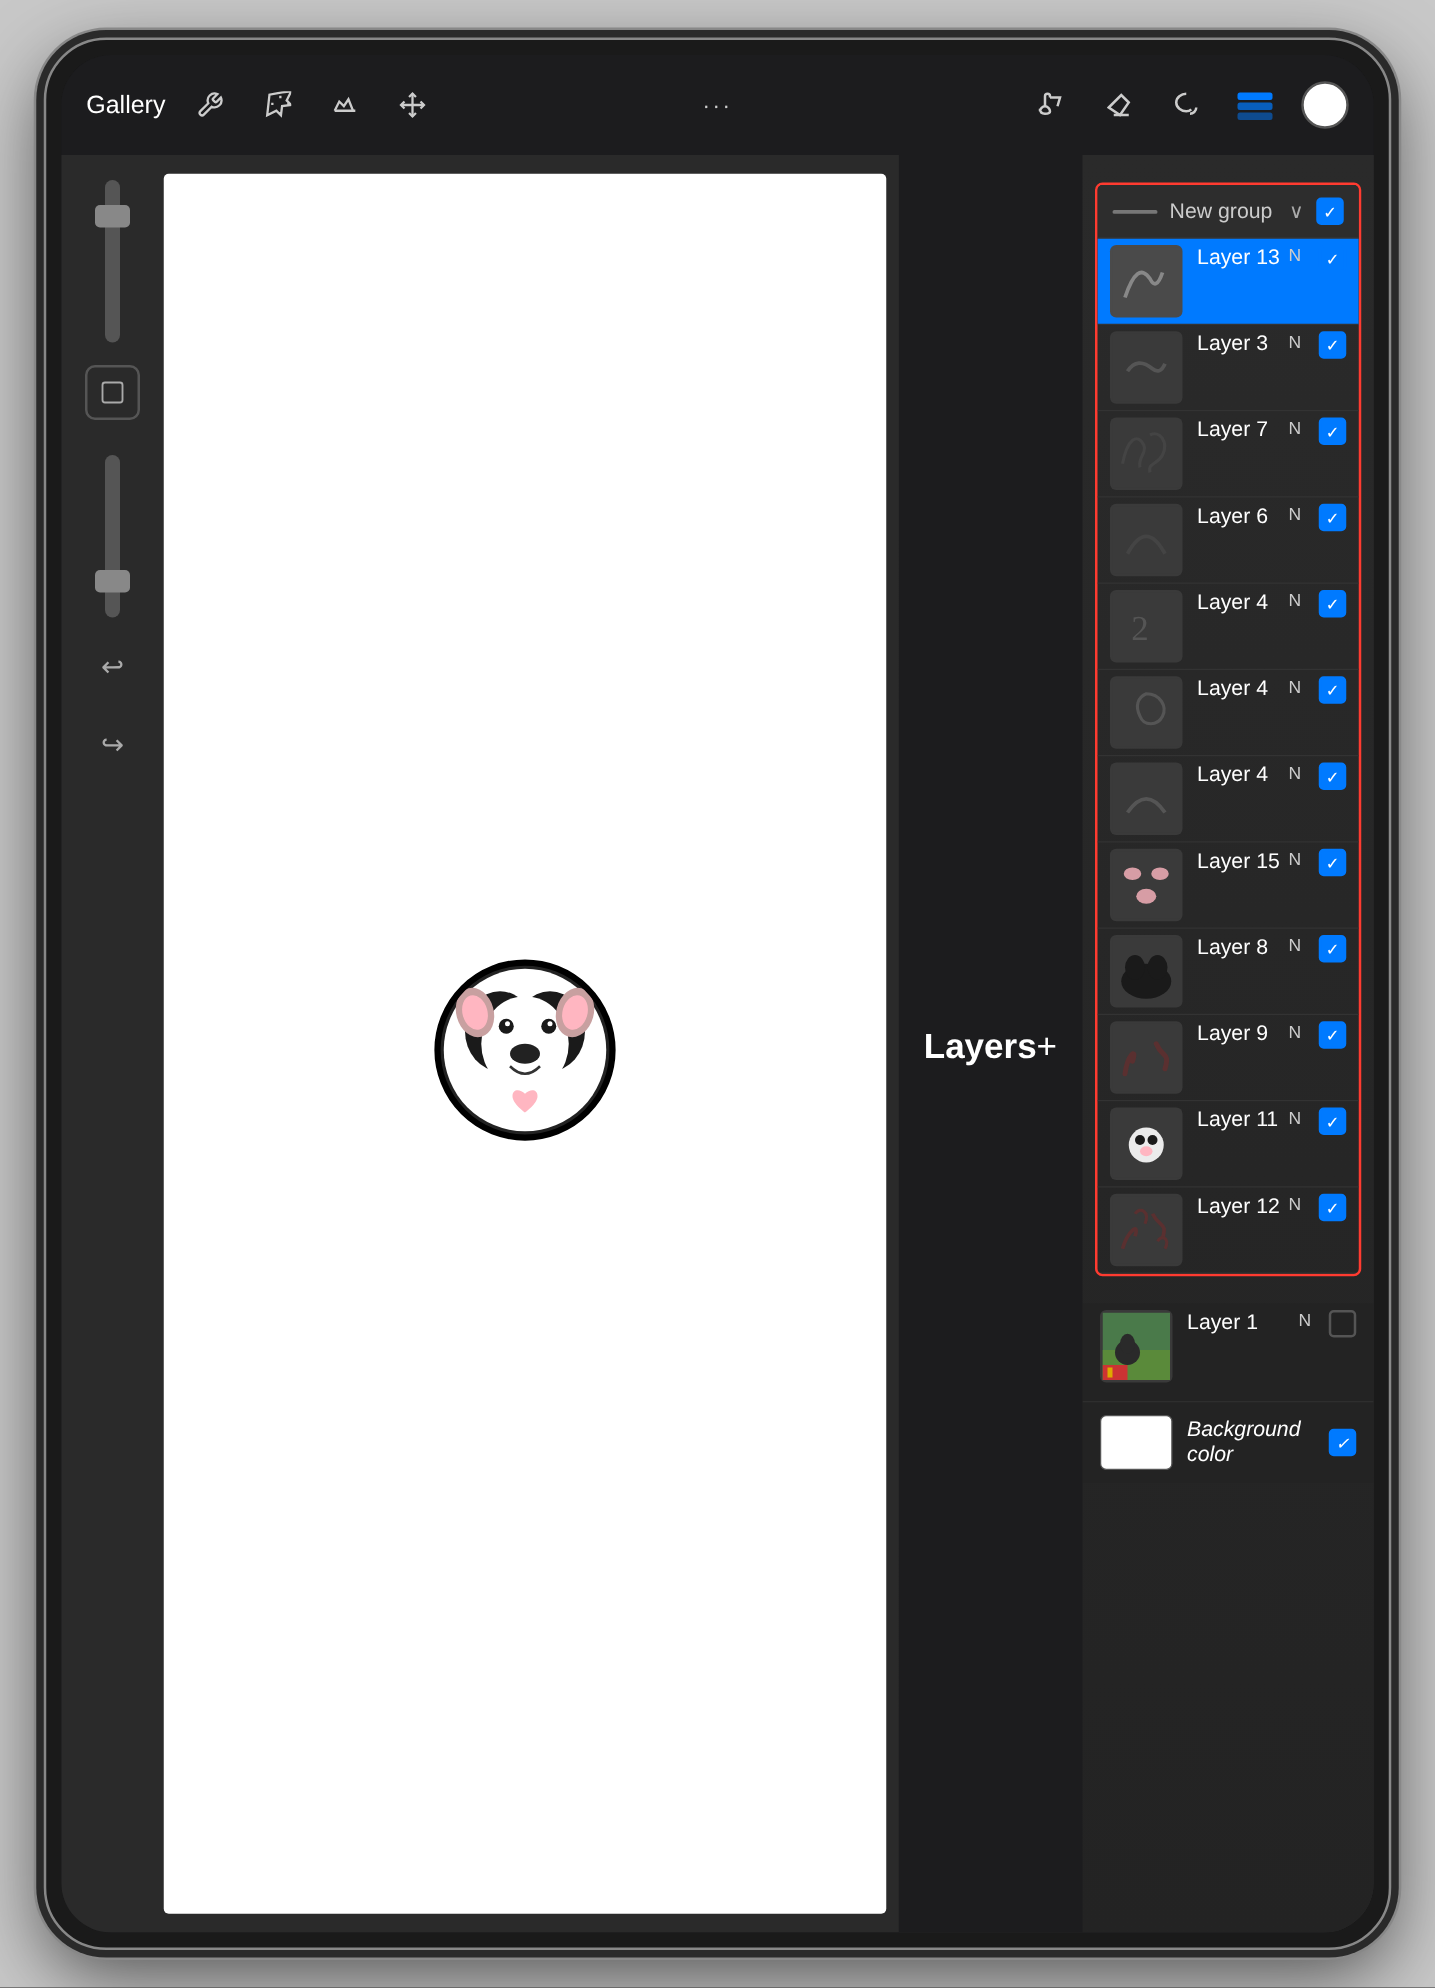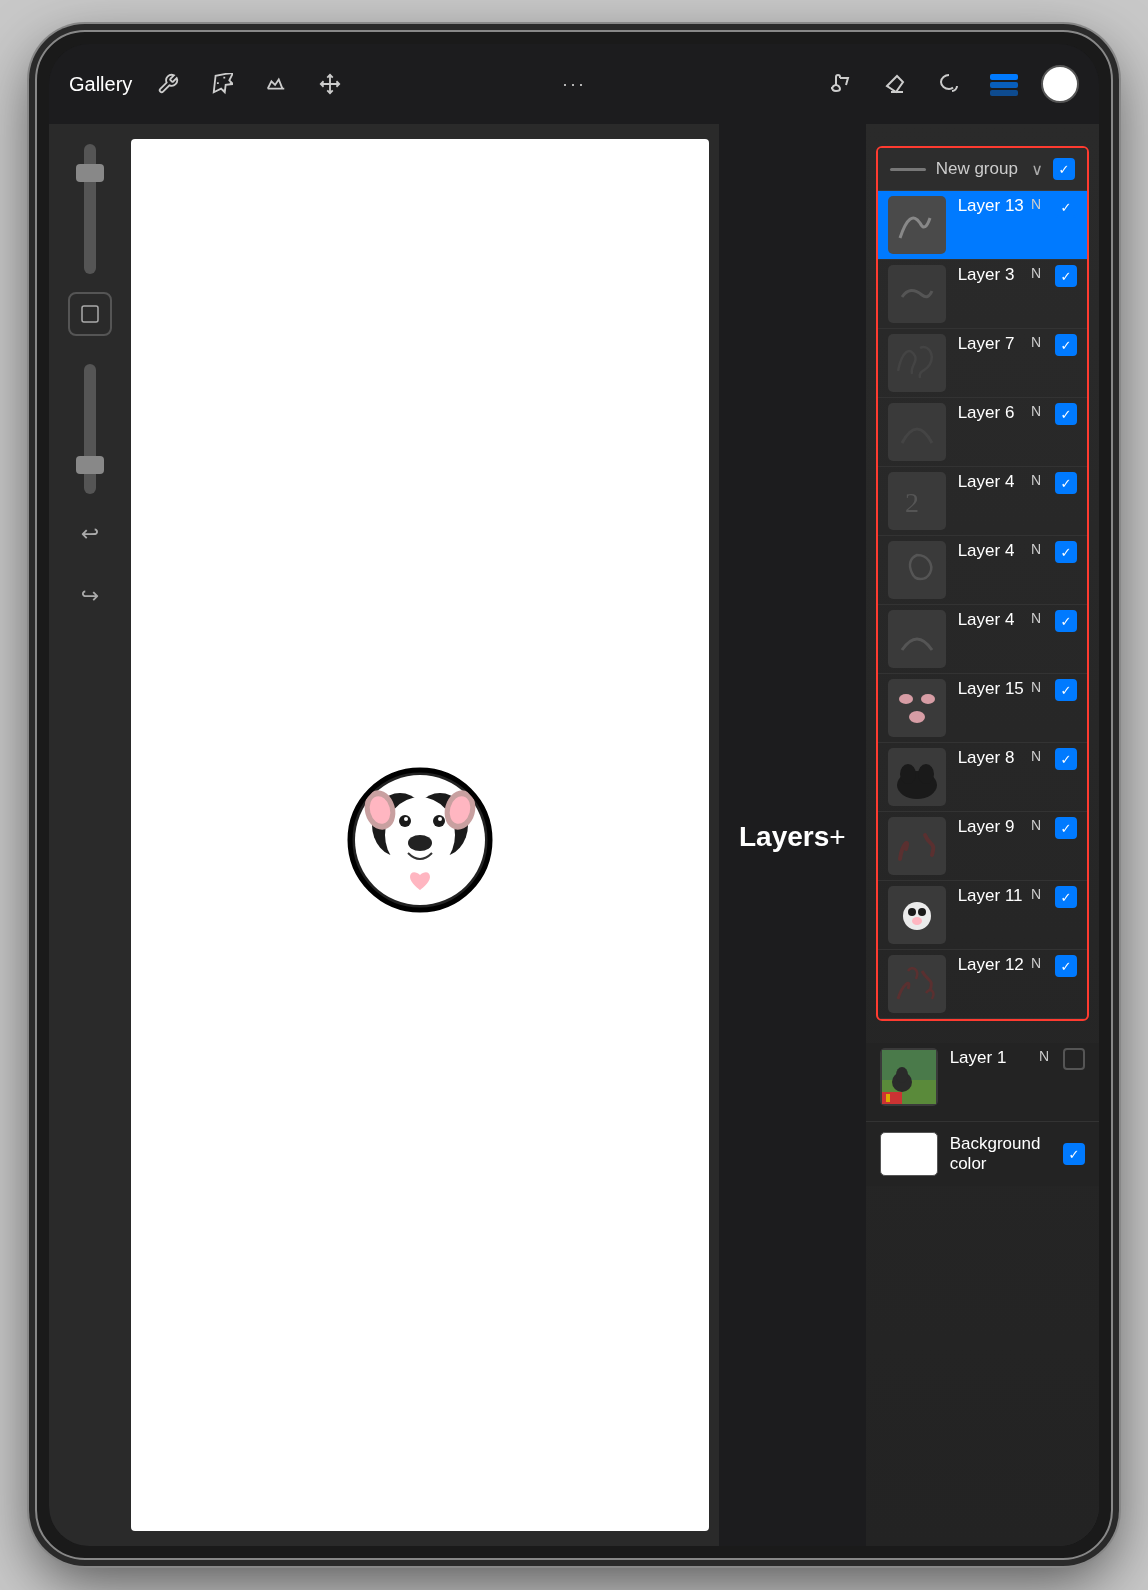--- a/index.html
+++ b/index.html
@@ -320,20 +320,21 @@
       cursor: pointer;
       min-height: 68px;
       background: #232323;
     }
     .bg-color-row {
       display: flex;
       align-items: center;
       padding: 10px 14px;
       background: #232323;
       min-height: 58px;
+      font-style: italic;
     }
     .bg-swatch {
       width: 58px;
       height: 44px;
       background: #fff;
       border-radius: 5px;
       margin-right: 12px;
       flex-shrink: 0;
       border: 1px solid #555;
     }

